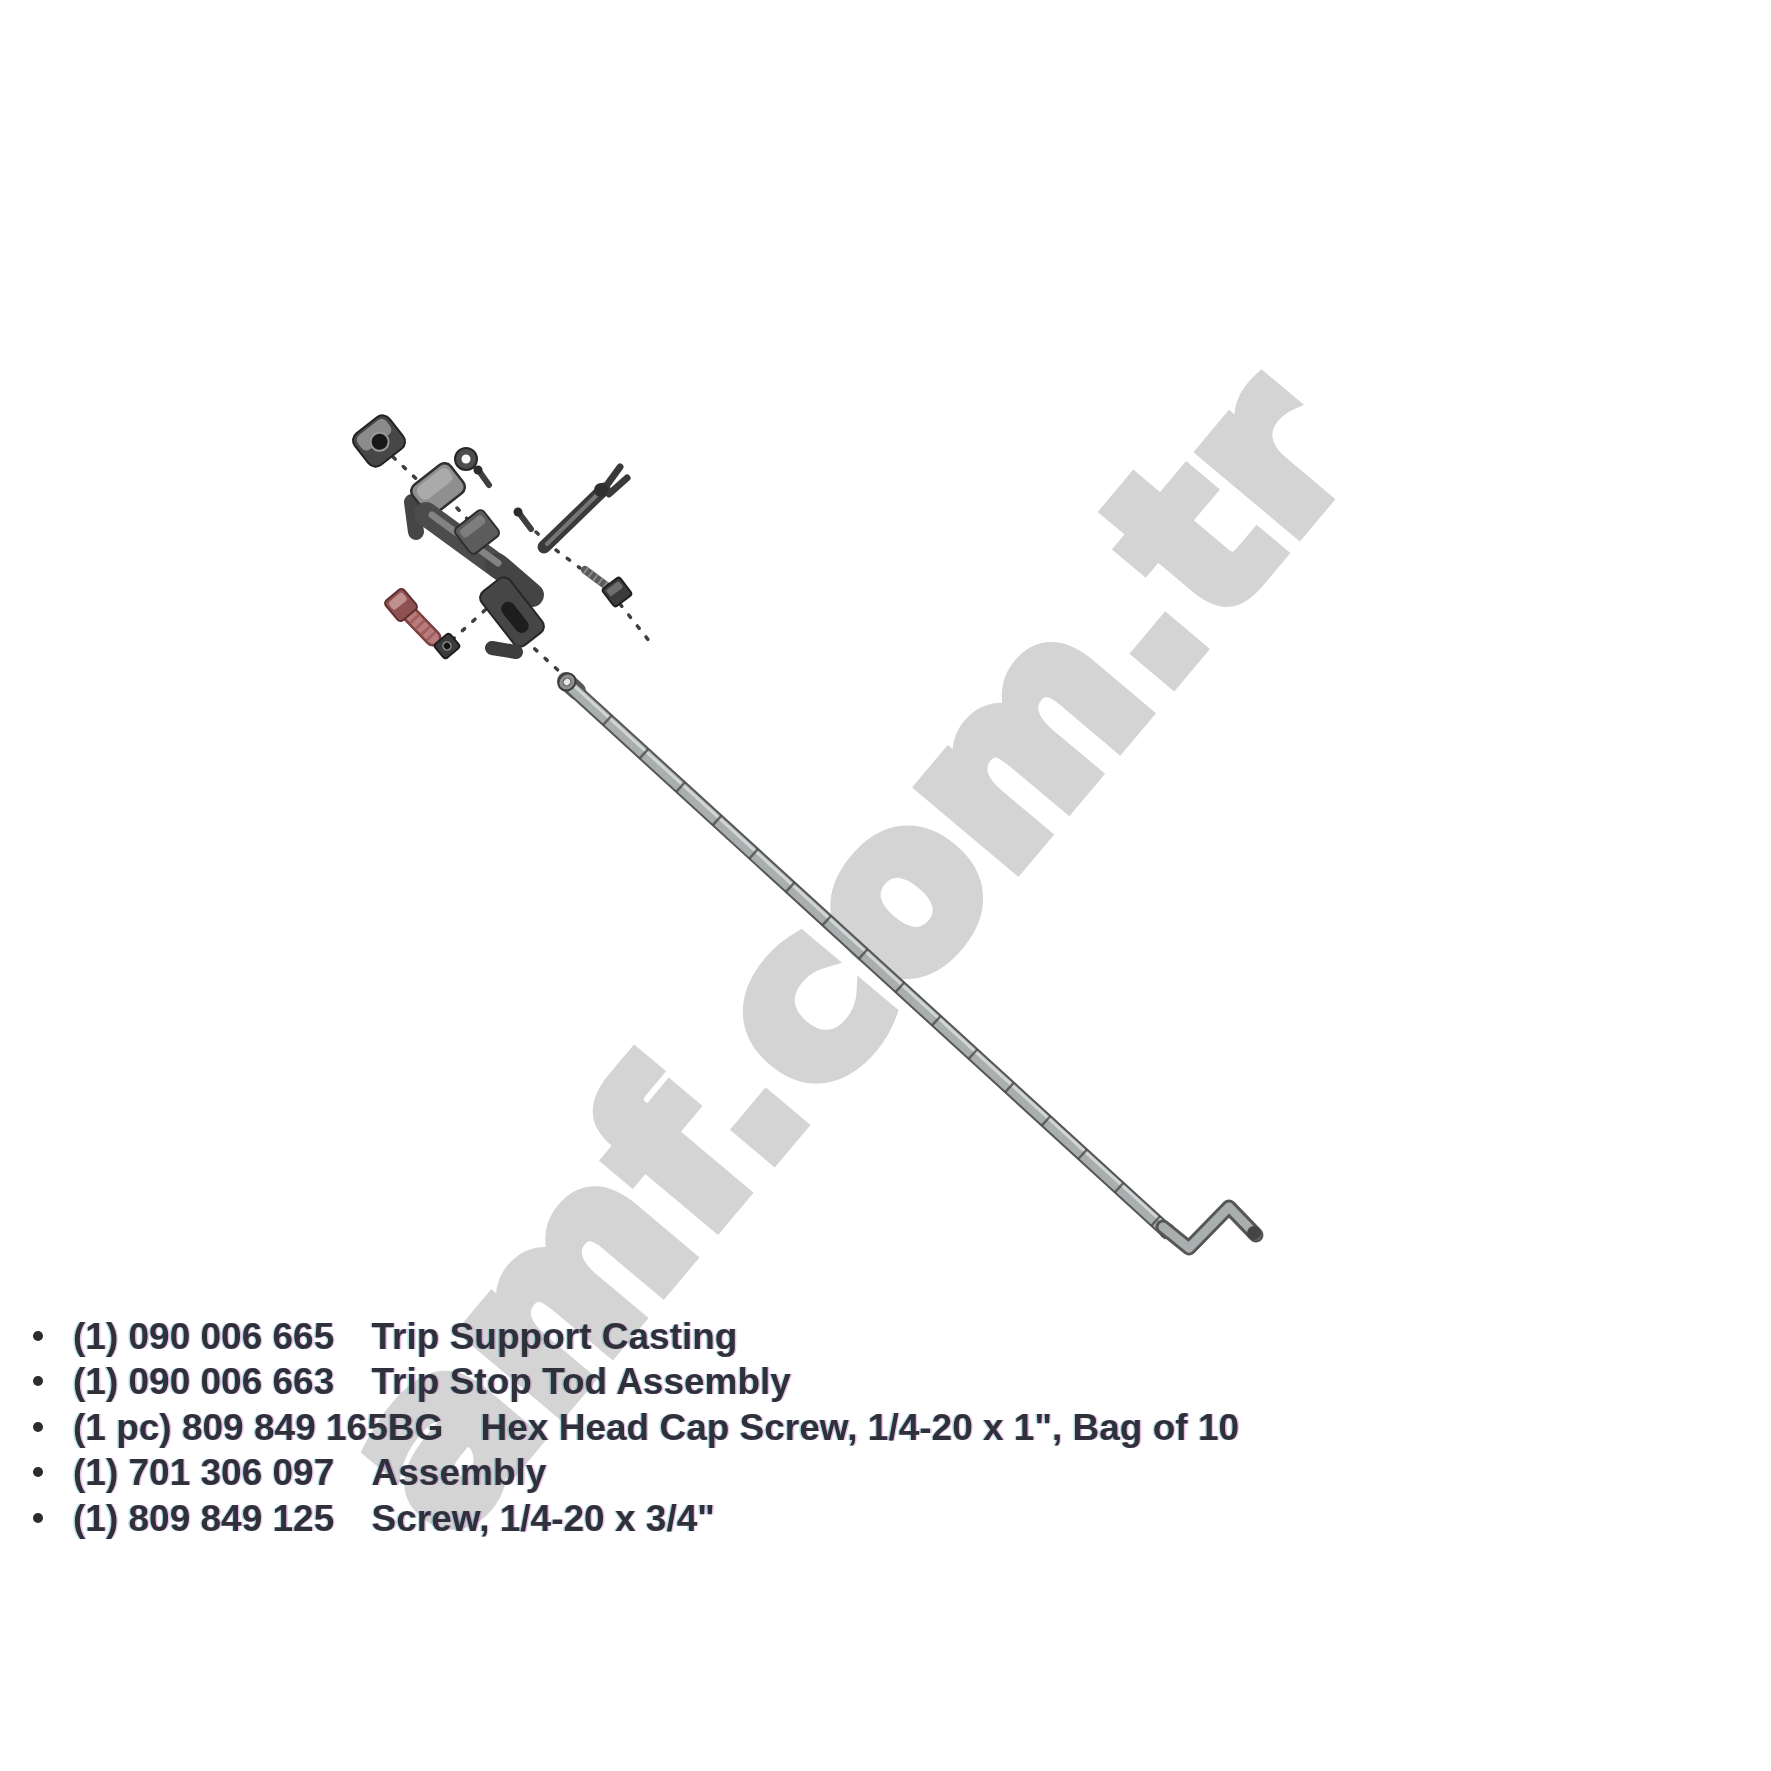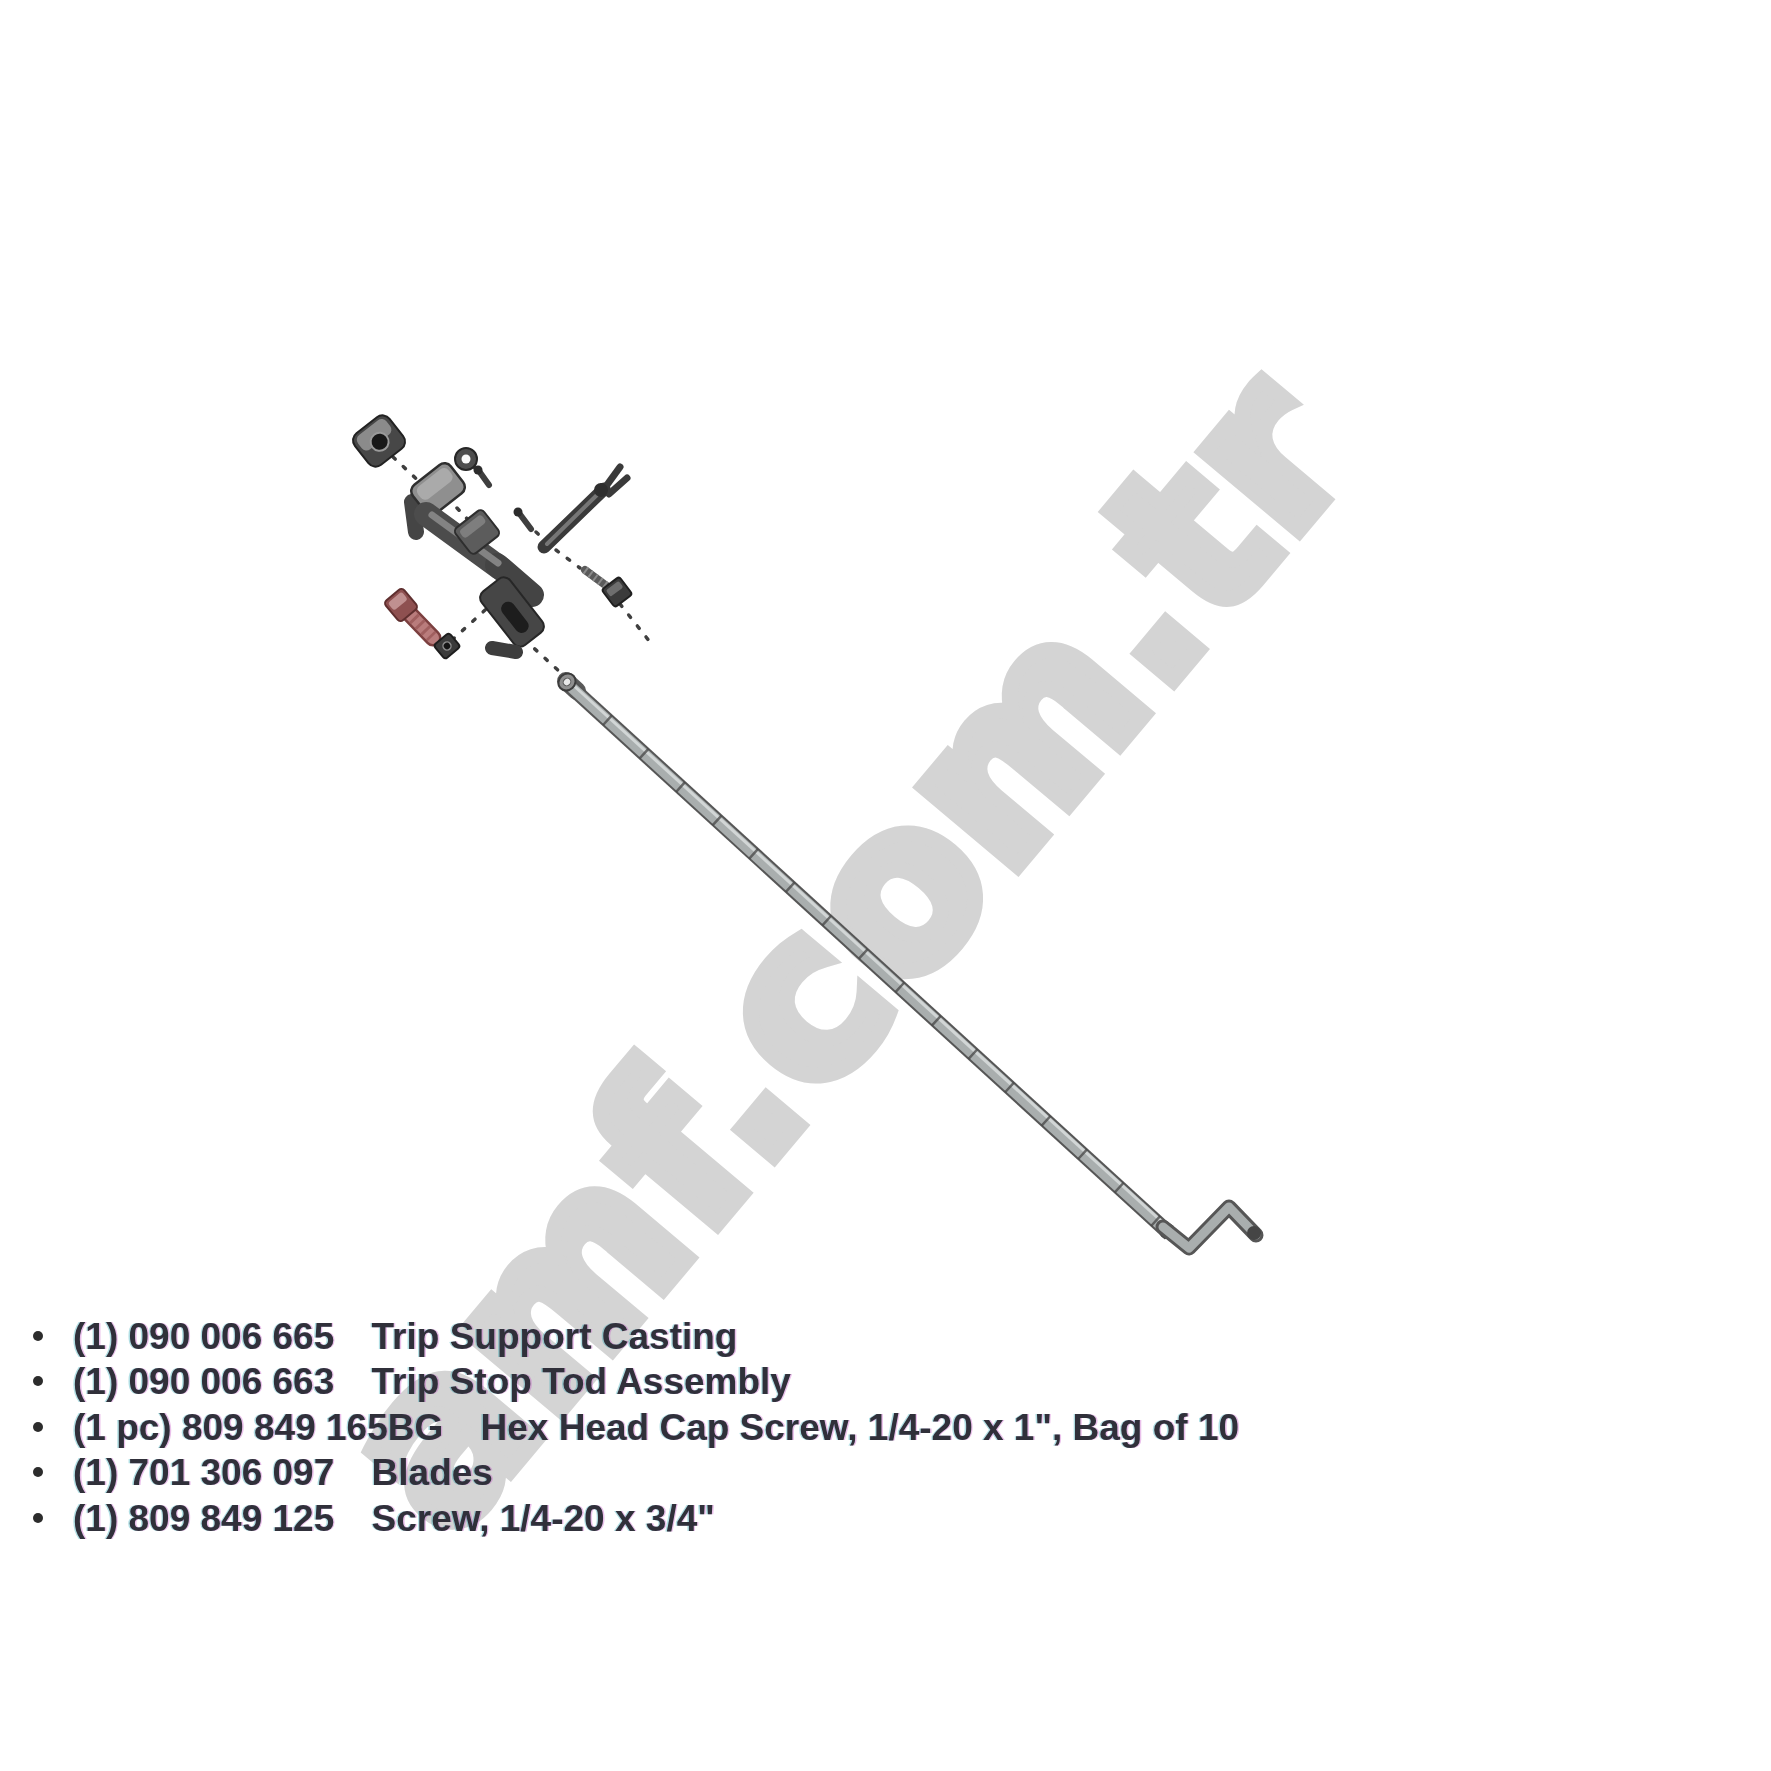--- a/index.html
+++ b/index.html
@@ -176,20 +176,20 @@
     <span class="part-desc">Trip Stop Tod Assembly</span>
   </li>
   <li>
     <span>(1 pc)</span>
     <span>809 849 165BG</span>
     <span class="part-desc">Hex Head Cap Screw, 1/4-20 x 1", Bag of 10</span>
   </li>
   <li>
     <span>(1)</span>
     <span>701 306 097</span>
-    <span class="part-desc">Blades</span>
+    <span class="part-desc">Assembly</span>
   </li>
   <li>
     <span>(1)</span>
     <span>809 849 125</span>
     <span class="part-desc">Screw, 1/4-20 x 3/4"</span>
   </li>
 </ul>
 
 </body></html>

